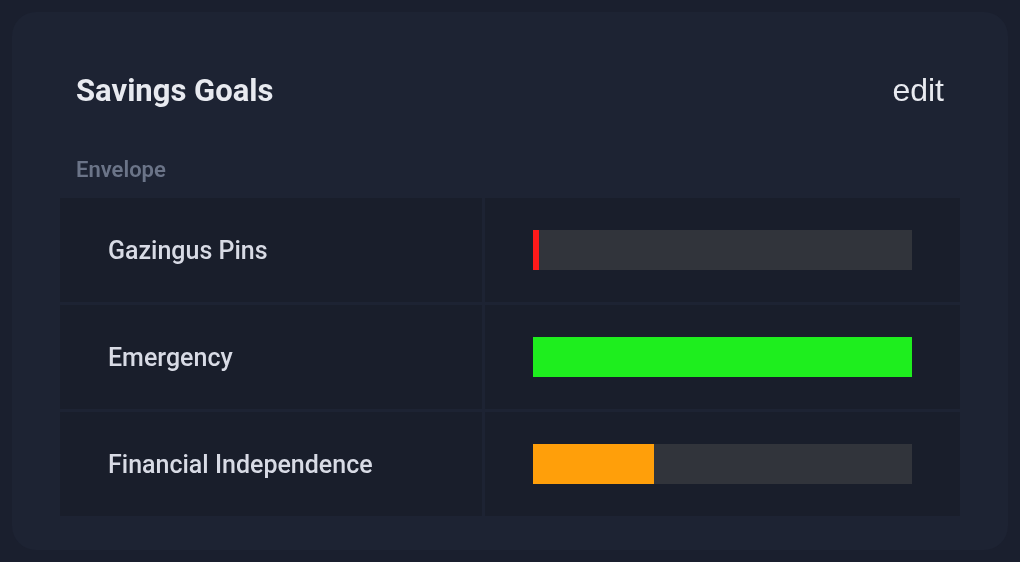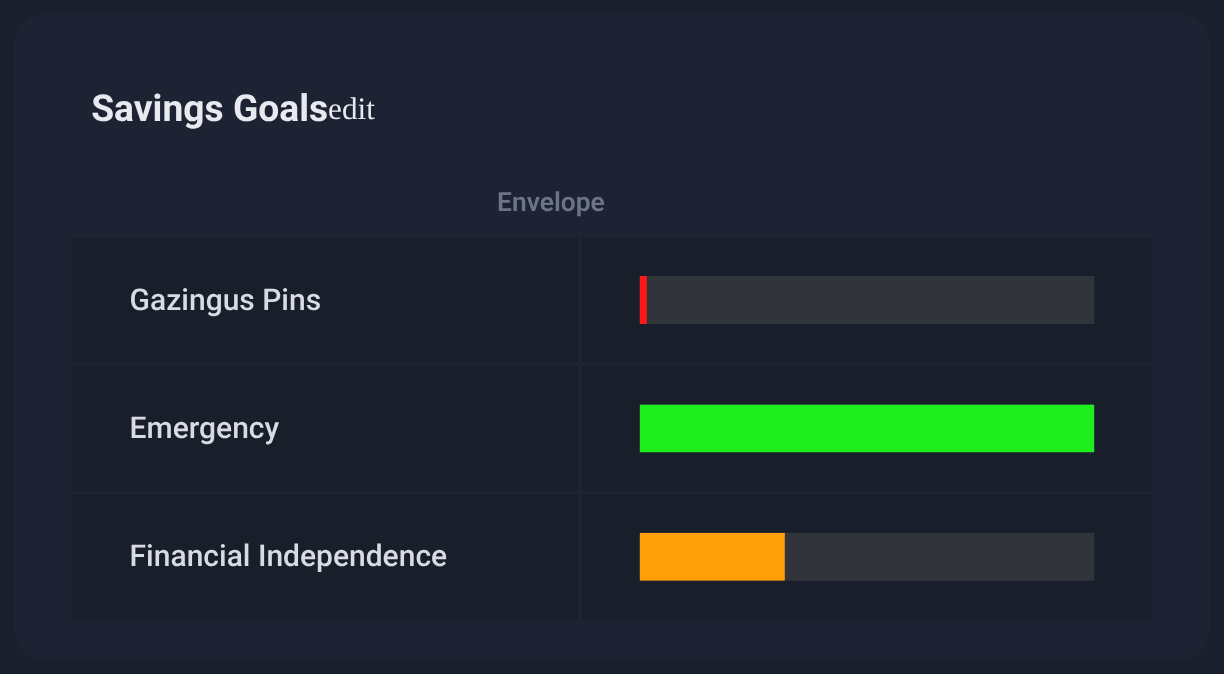--- a/index.html
+++ b/index.html
@@ -17,52 +17,52 @@
     .card {
       margin: 12px;
       width: 996px;
       height: 538px;
       background: #1d2333;
       border-radius: 24px;
       padding: 60px 48px 40px 48px;
     }
     .header {
       display: flex;
-      justify-content: flex-start;
+      justify-content: space-between;
       align-items: center;
       margin-bottom: 48px;
       padding: 0 16px;
+      gap: 42px;
     }
     .title {
       color: #e8eaf0;
       font-size: 31px;
       font-weight: 700;
     }
     .edit-btn {
       color: #e8eaf0;
-      font-size: 26px;
+      font-size: 32px;
       font-weight: 500;
       background: none;
       border: none;
       cursor: pointer;
-      font-family: Liberation Serif, serif;
+      font-family: Liberation Sans, sans-serif;
     }
     .table {
       width: 100%;
     }
     .table-header {
       display: flex;
       padding: 0 16px;
       margin-bottom: 16px;
     }
     .th {
       color: #6b7488;
       font-size: 22px;
       font-weight: 600;
-      text-align: right;
     }
     .col-envelope {
       width: 428px;
       flex-shrink: 0;
     }
     .col-progress {
       flex: 1;
     }
     .table-body {
       display: flex;

